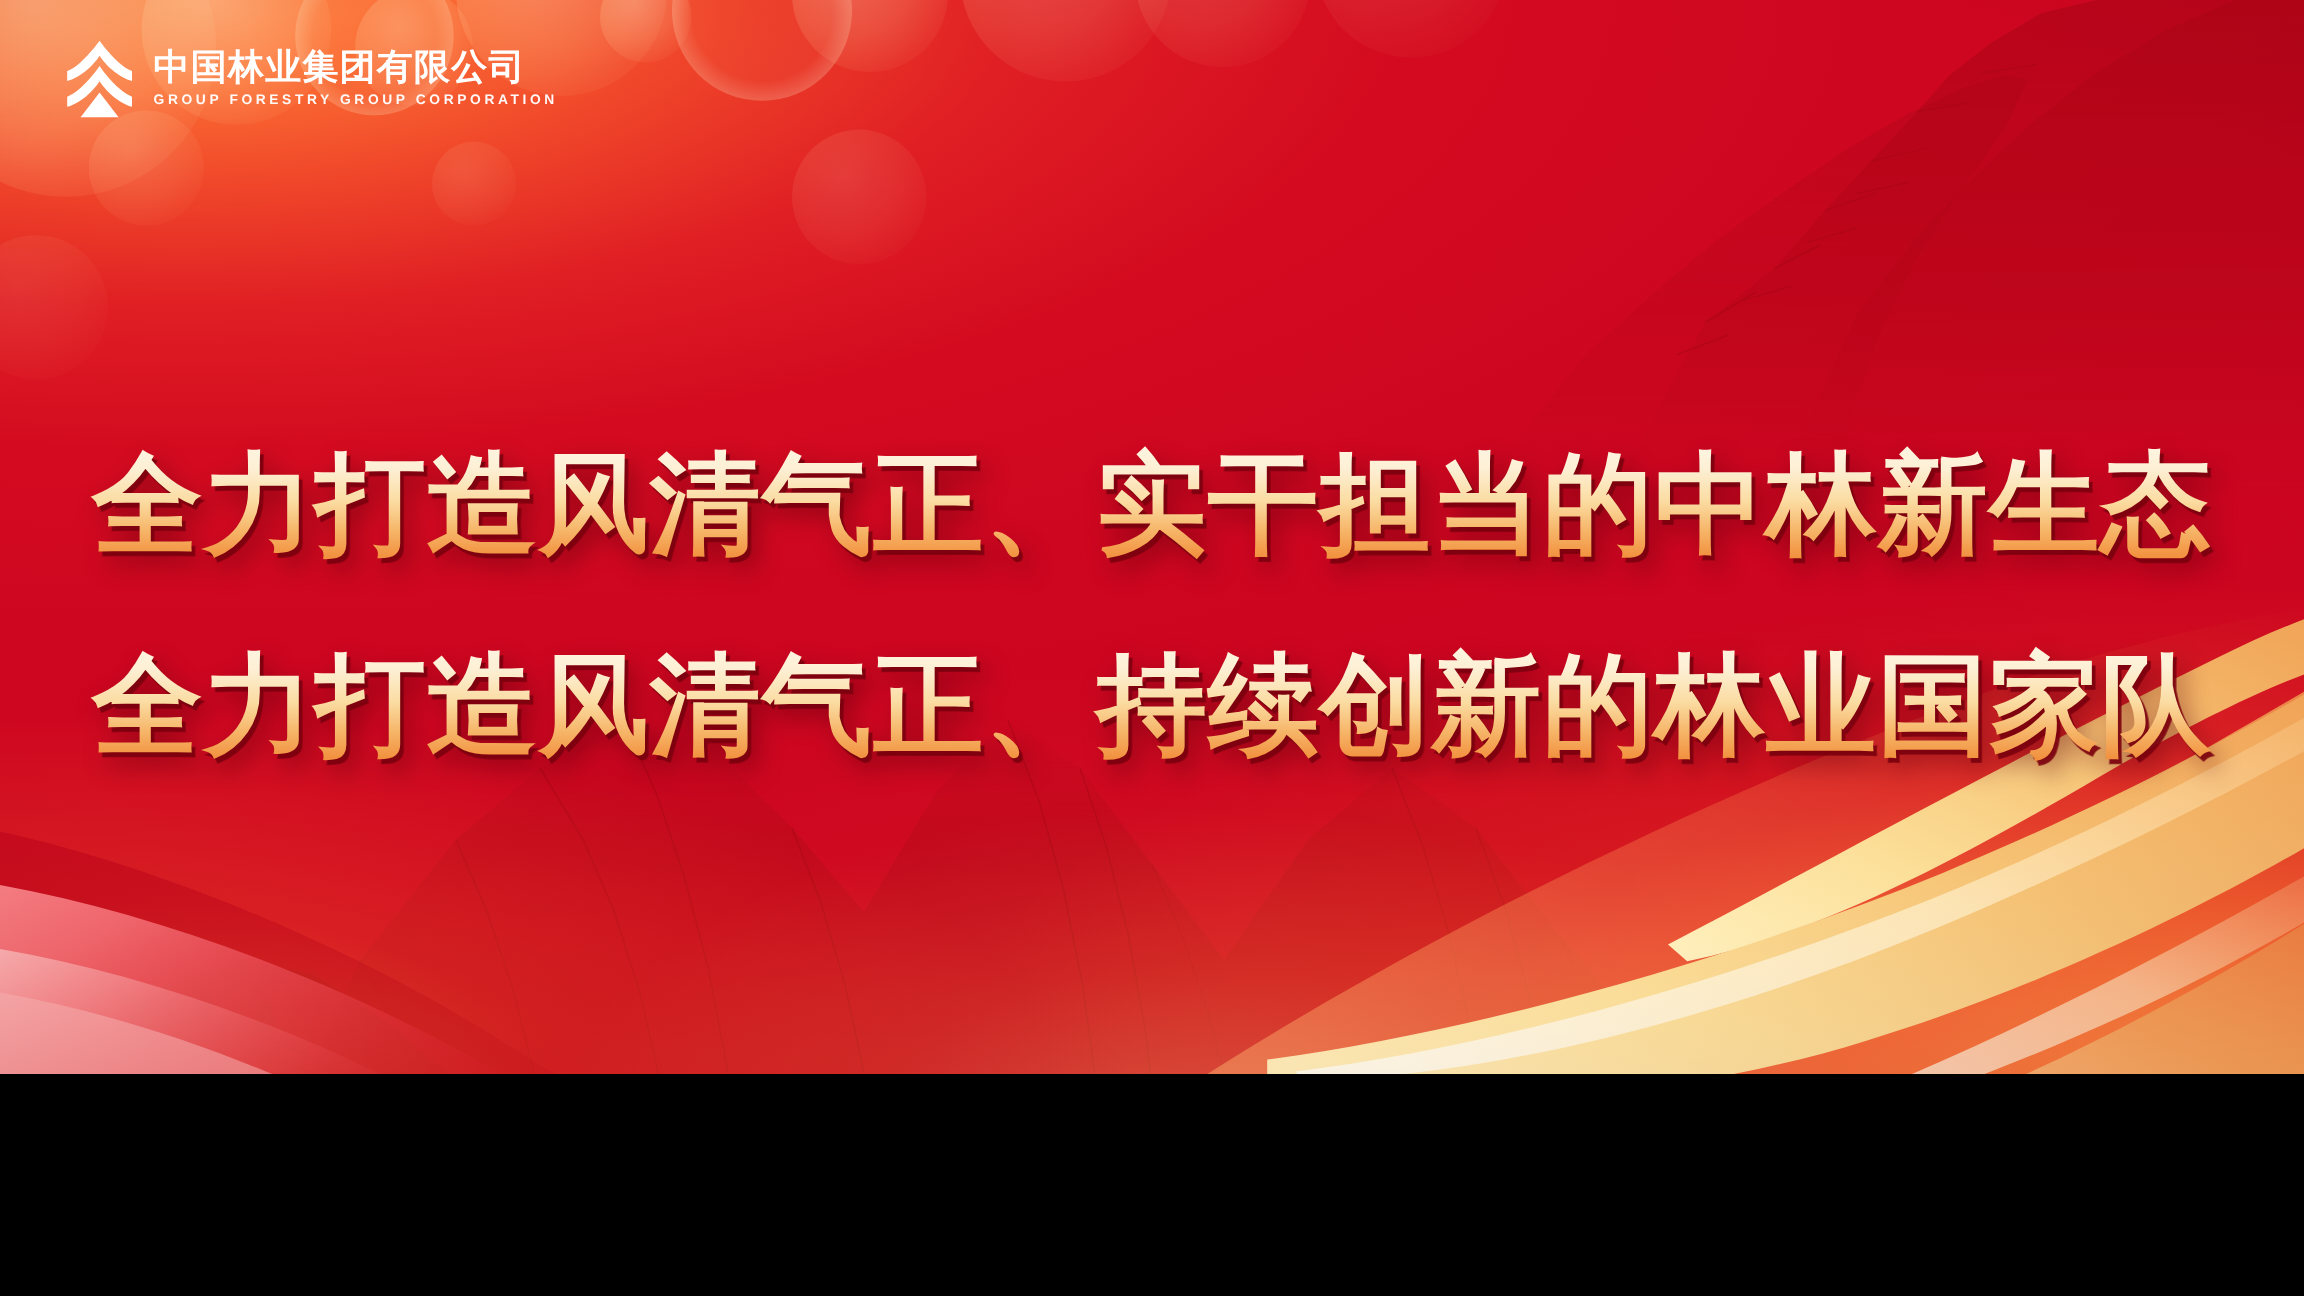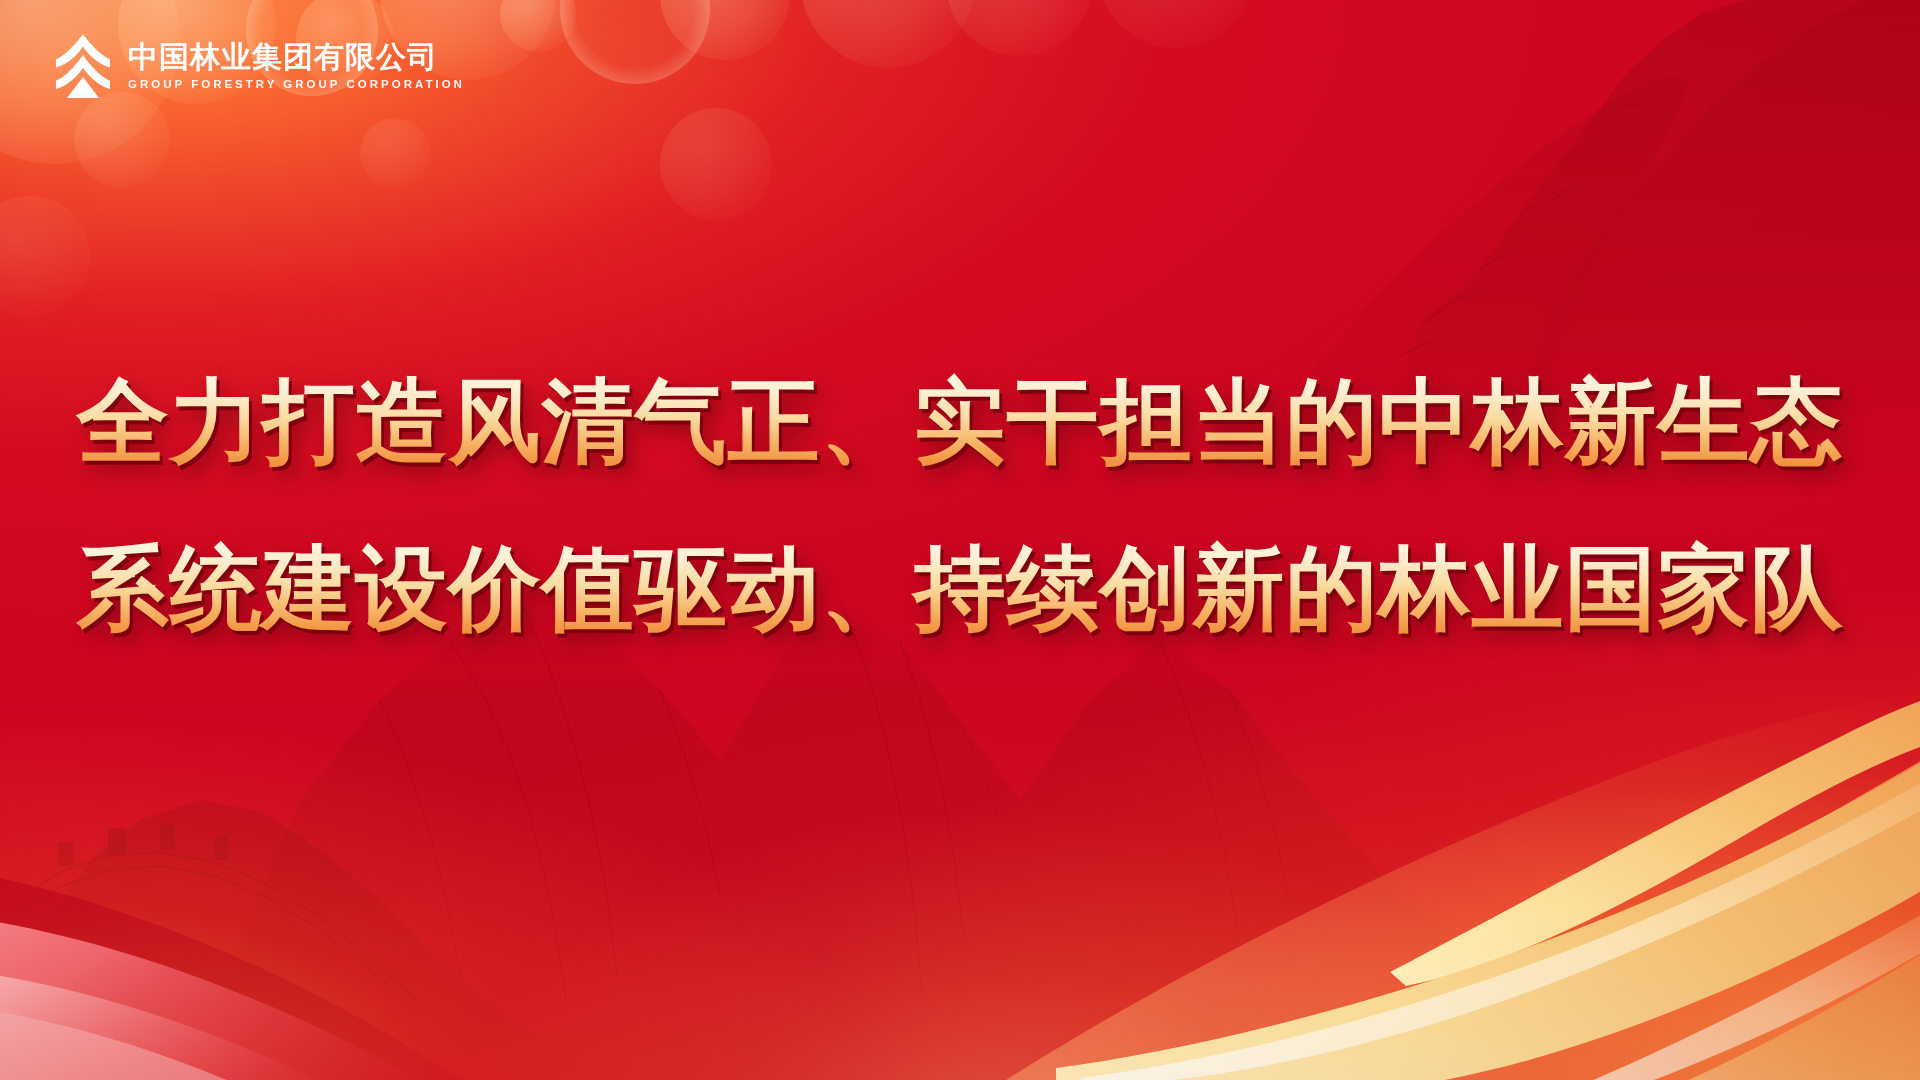--- a/index.html
+++ b/index.html
@@ -7,21 +7,21 @@
     padding: 0;
     background: #000;
   }
   body {
     font-family: "Liberation Sans", sans-serif;
   }
 
   #poster {
     position: relative;
     width: 1920px;
-    height: 1080px;
+    height: 895px;
     overflow: hidden;
     background: #ec4899;
     text-decoration: underline;
   }
 
   
   .bg-base {
     position: absolute;
     inset: 0;
     background:
@@ -311,21 +311,21 @@
       <path fill="#ffffff" d="M31,45 L47,66 L15,66 Z"></path>
     </svg>
     <div class="logo-text">
       <div class="logo-cn">中国林业集团有限公司</div>
       <div class="logo-en">GROUP FORESTRY GROUP CORPORATION</div>
     </div>
   </div>
 
   <div class="headline">
     <div class="hl-line">全力打造风清气正、实干担当的中林新生态</div>
-    <div class="hl-line">系统建设价值驱动、持续创新的林业国家队</div>
+    <div class="hl-line">全力打造风清气正、持续创新的林业国家队</div>
   </div>
 
   <svg class="silk" viewBox="0 0 780 420" preserveAspectRatio="none">
     <defs>
       <linearGradient id="silkA" x1="0" y1="0" x2="1" y2="0.55">
         <stop offset="0%" stop-color="#FF9699" stop-opacity="0.92"></stop>
         <stop offset="22%" stop-color="#FF8287" stop-opacity="0.78"></stop>
         <stop offset="52%" stop-color="#F4515C" stop-opacity="0.48"></stop>
         <stop offset="80%" stop-color="#E32034" stop-opacity="0.16"></stop>
         <stop offset="100%" stop-color="#D4081F" stop-opacity="0"></stop>

